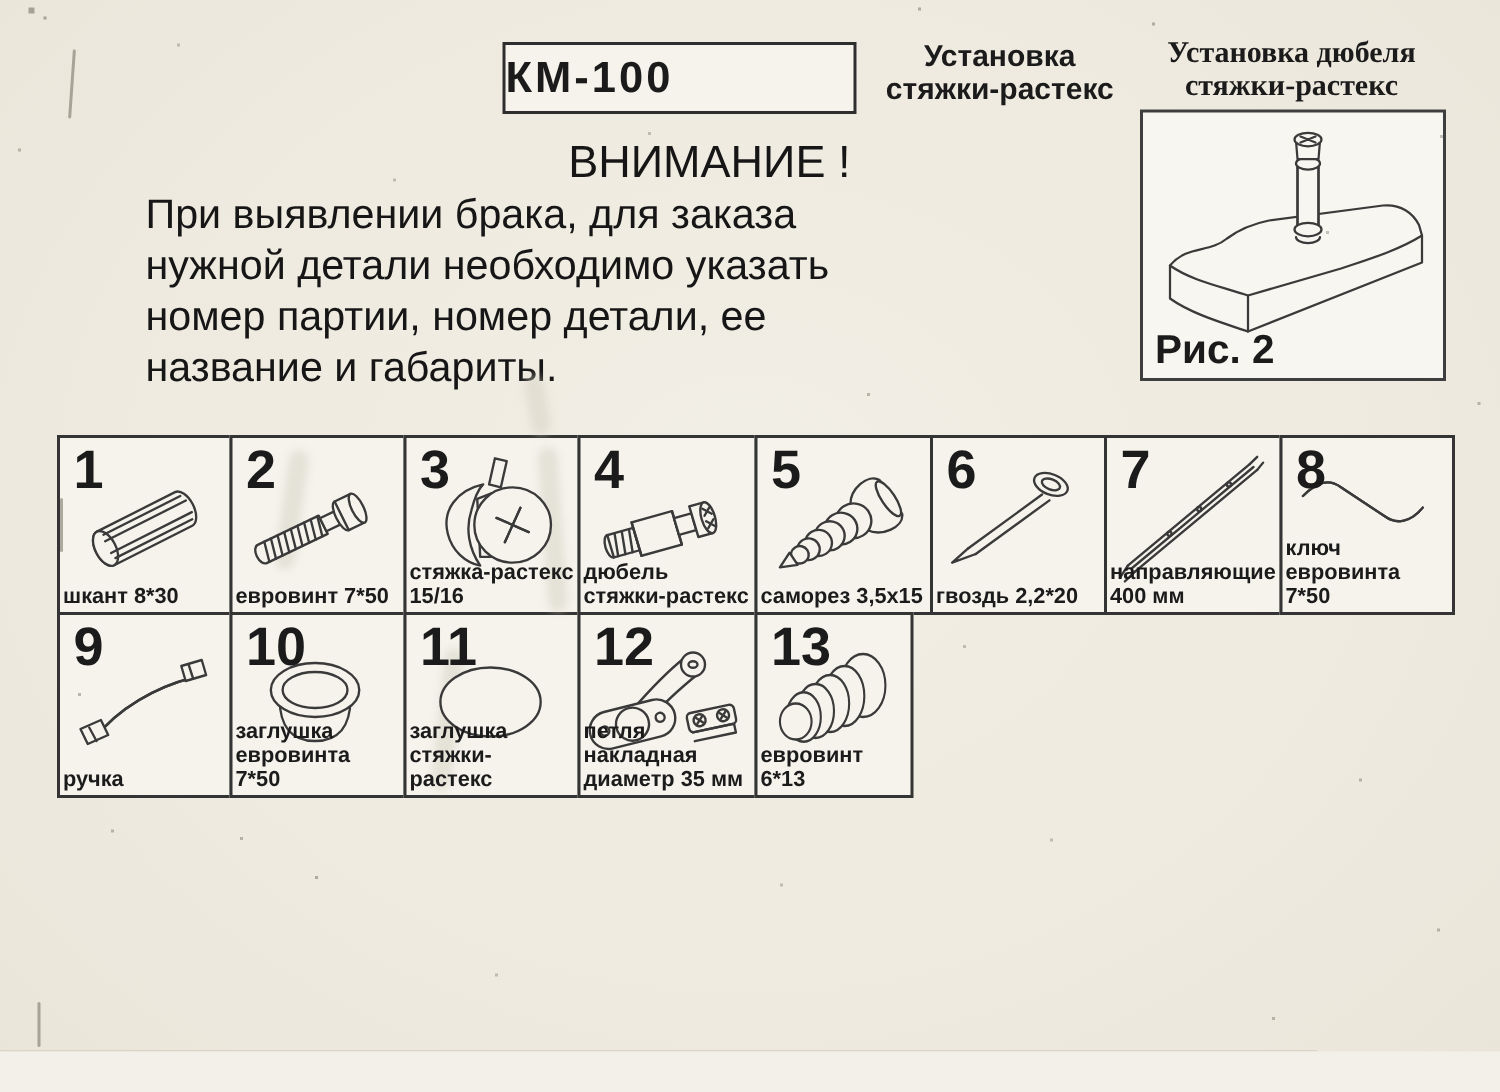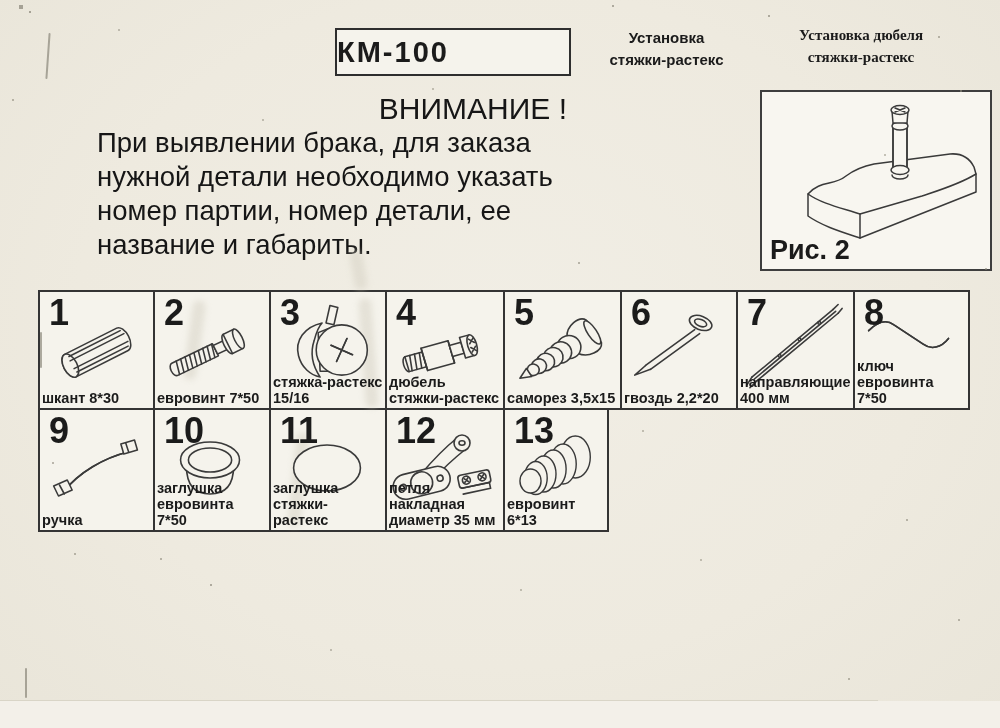--- a/index.html
+++ b/index.html
@@ -9,21 +9,21 @@
     color:#1b1b1b;}
   .abs{position:absolute;}
   
   .model-box{left:335px;top:28px;width:232px;height:44px;border:2px solid #2e2e2e;
     background:#f5f3ec;display:flex;align-items:center;}
   .model-box span{font-size:29px;font-weight:bold;letter-spacing:2px;}
   
   .warn-title{left:87px;top:92px;width:480px;text-align:right;font-size:30px;color:#161616;}
   .warn-body{left:97px;top:126px;width:500px;font-size:27.5px;line-height:34px;white-space:pre-line;color:#161616;}
   
-  .fig-title{text-align:center;font-size:15px;font-weight:bold;line-height:22px;white-space:pre-line;}
+  .fig-title{text-align:center;font-size:20px;font-weight:bold;line-height:22px;white-space:pre-line;}
   .fig-box{border:2px solid #3e3e3e;background:#f8f6f0;}
   .fig-cap{position:absolute;font-size:27px;font-weight:bold;}
   
   .furn-title{left:362px;top:258px;width:300px;text-align:center;font-size:26px;font-weight:bold;}
   
   .cell{position:absolute;border:2px solid #343434;background:#f5f3ec;box-sizing:border-box;}
   .num{position:absolute;top:1px;left:9px;font-size:36px;font-weight:bold;line-height:40px;z-index:3;}
   .lbl{position:absolute;left:2px;right:2px;bottom:2px;text-align:left;font-size:14.5px;
     font-weight:bold;line-height:16px;white-space:pre-line;z-index:3;}
   .art{position:absolute;left:0;top:0;width:100%;height:100%;z-index:1;}
@@ -62,21 +62,21 @@
   <div class="abs warn-body">При выявлении брака, для заказа
 нужной детали необходимо указать
 номер партии, номер детали, ее
 название и габариты.</div>
 
   <div class="abs fig-title" style="left:581px;top:27px;width:171px;">Установка
 стяжки-растекс</div>
 
   <div class="abs fig-title" style="left:755px;top:24px;width:212px;font-family:Liberation Serif, serif;">Установка дюбеля
 стяжки-растекс</div>
-  <div class="abs fig-box" style="left:760px;top:90px;width:200px;height:177px;padding-left:28px;">
+  <div class="abs fig-box" style="left:760px;top:73px;width:200px;height:177px;">
     <svg class="figsvg" width="200" height="177" viewBox="0 0 200 177">
       <path class="fillw" d="M18,102 C30,88 44,94 56,84 C64,78 74,74 84,72 L160,62 C172,61 180,67 184,75 L186,82 C170,92 150,98 132,104 L70,122 C52,116 32,112 18,102 Z"></path>
       <path d="M18,102 L18,124 C32,134 52,140 70,146 L70,122"></path>
       <path d="M70,146 L186,100 L186,82"></path>
       <path class="fillw" d="M103,32 L103,78 L117,78 L117,32 Z" stroke="none"></path>
       <path d="M103,32 L103,78 M117,32 L117,78"></path>
       <ellipse class="fillw" cx="110" cy="78" rx="9" ry="4.5"></ellipse>
       <path d="M102,83 A8,4 0 0 0 118,83"></path>
       <ellipse class="fillw" cx="110" cy="34" rx="8" ry="4"></ellipse>
       <path class="fillw" d="M102,19 L118,19 L117,31 L103,31 Z"></path>

